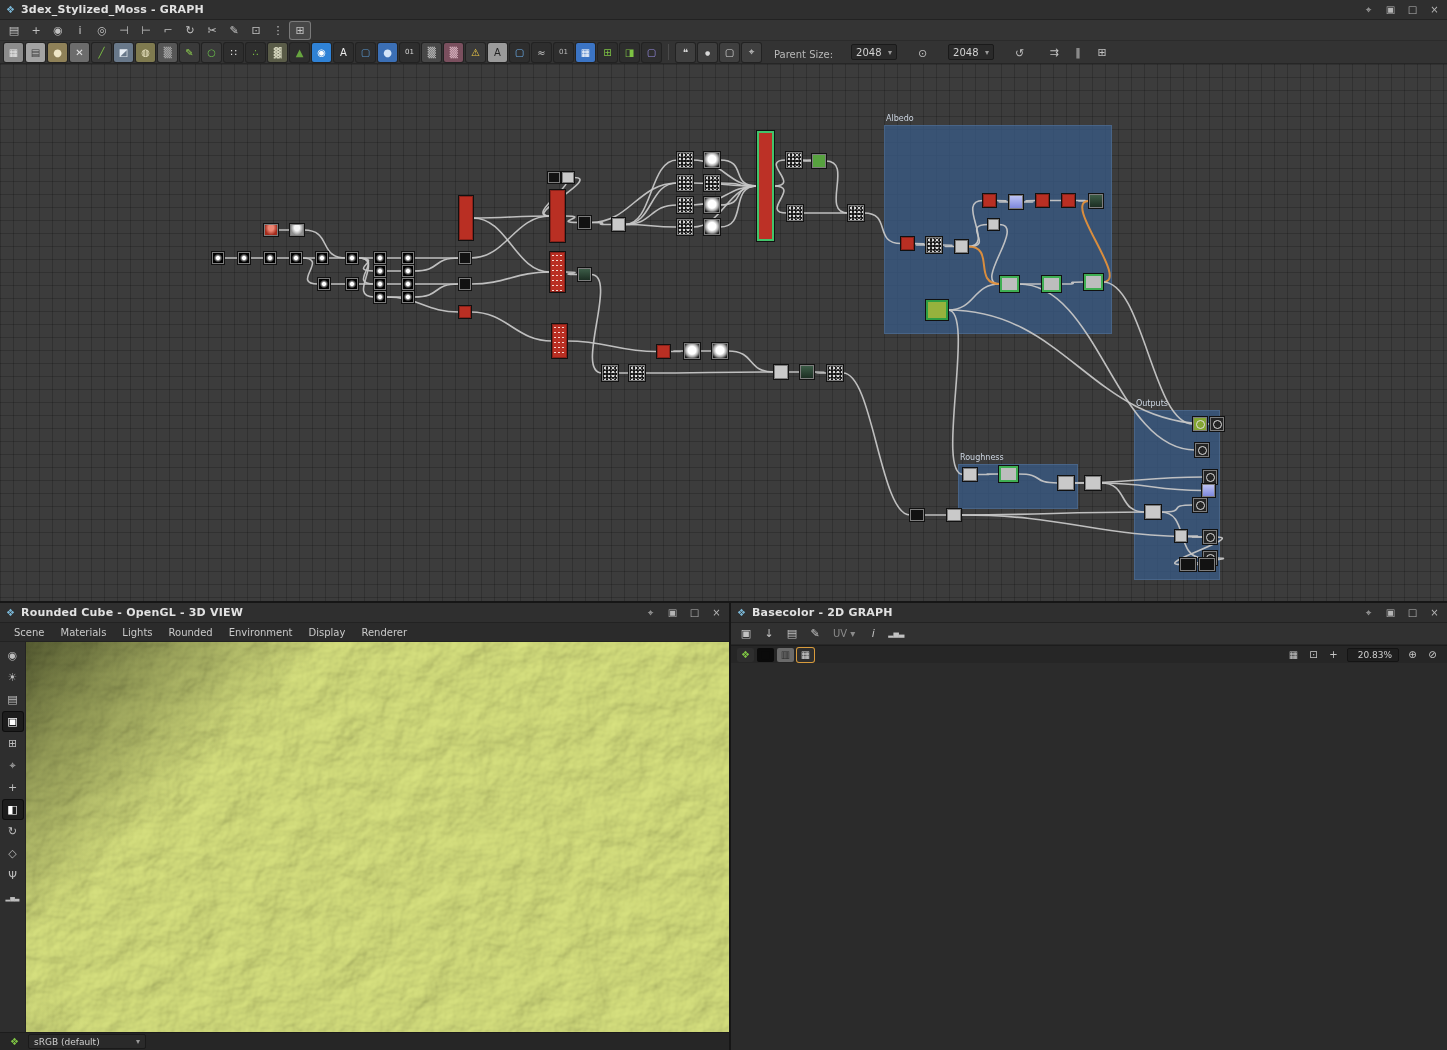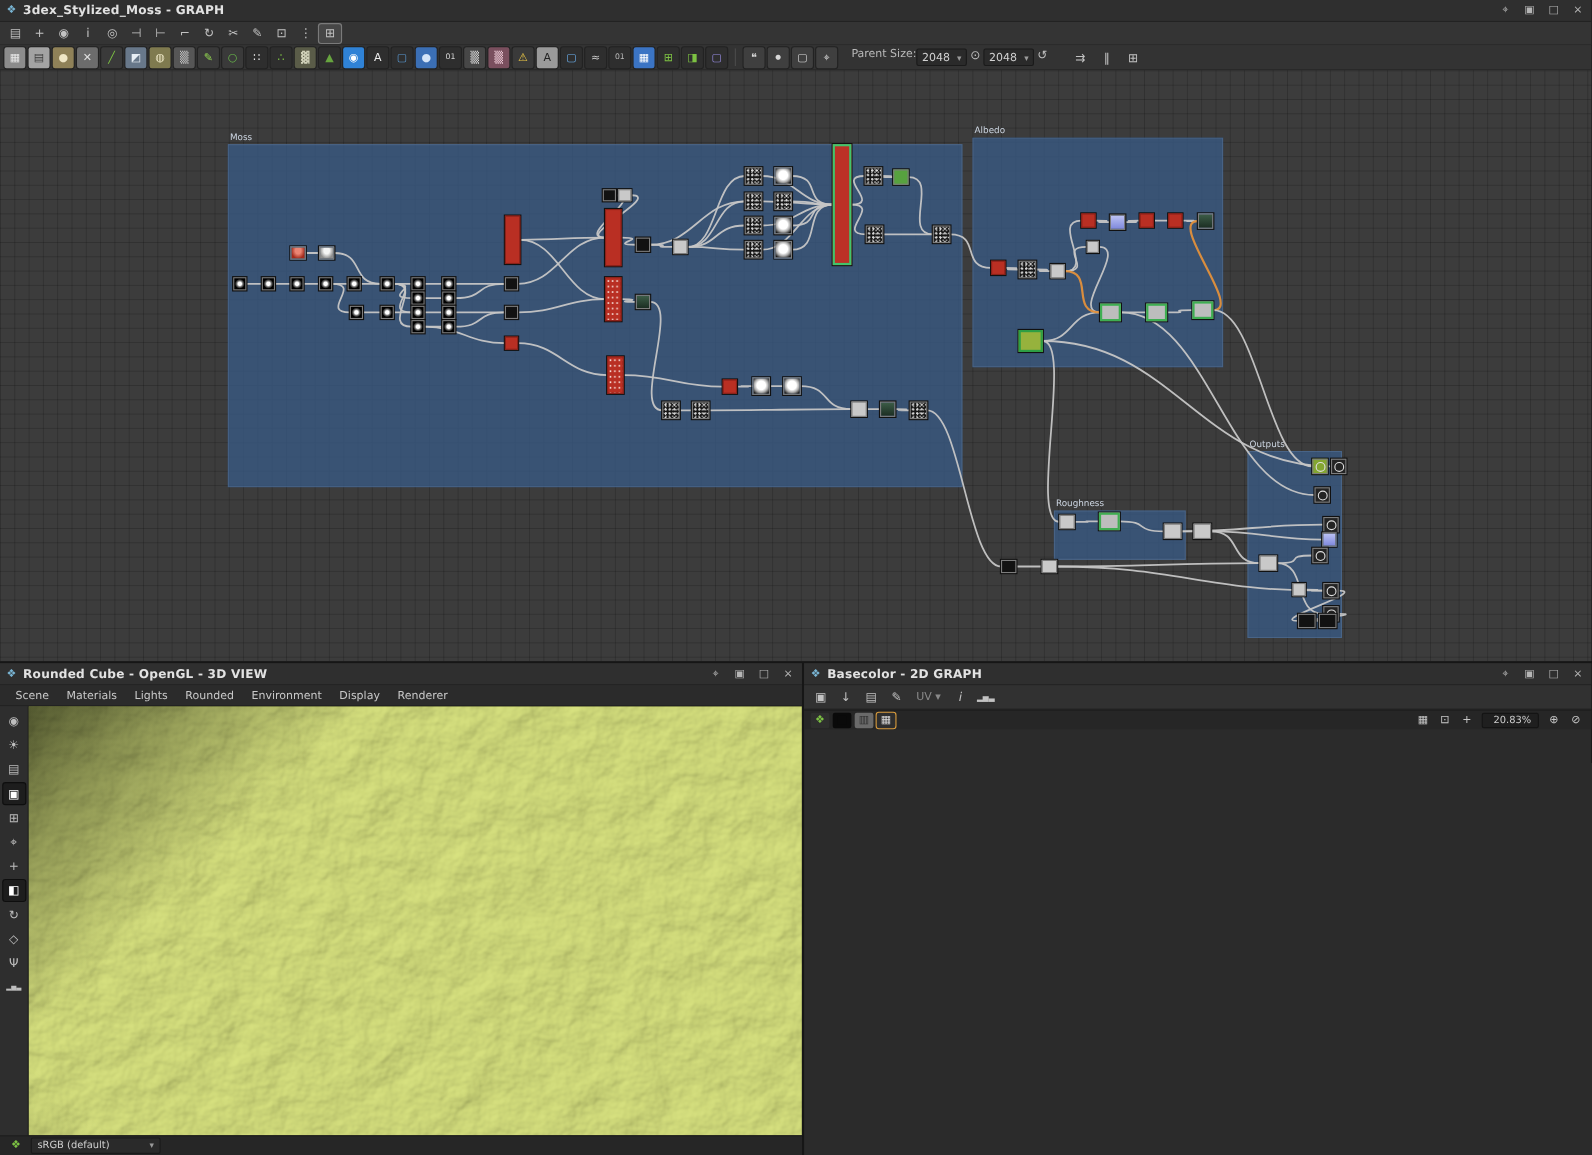--- a/index.html
+++ b/index.html
@@ -30,21 +30,21 @@
   
   .graph-panel { position:absolute; left:0; top:0; width:1447px; height:601px; background:#333; }
   .tb1 { height:21px; background:#343434; display:flex; align-items:center; gap:2px; padding:0 4px; border-bottom:1px solid #2b2b2b; }
   .tb2 { height:23px; background:#333; display:flex; align-items:center; gap:3px; padding:0 4px; border-bottom:1px solid #262626; }
   .tbtn { width:20px; height:17px; display:flex; align-items:center; justify-content:center;
     color:#c2c2c2; font-size:11px; border-radius:2px; }
   .tbtn.active { background:#474747; box-shadow:0 0 0 1px #7a7a7a; }
   .chips { display:flex; align-items:center; gap:3px; }
   .chip { width:19px; height:19px; border-radius:2px; display:flex; align-items:center;
     justify-content:center; font-size:10px; box-shadow:0 0 0 1px #222; }
-  .psize { display:flex; align-items:flex-start; gap:0; margin-left:10px; }
+  .psize { display:flex; align-items:flex-end; gap:18px; margin-left:10px; }
   .psize-label { font-size:10px; color:#b9b9b9; }
   .mini-select { height:16px; min-width:46px; background:#2a2a2a; border:1px solid #1a1a1a;
     border-radius:2px; color:#d2d2d2; font-size:10px; display:flex; align-items:center;
     justify-content:space-between; gap:5px; padding:0 4px; }
   .mini-select .chev { font-size:8px; color:#9a9a9a; }
   .linkbtn { color:#bdbdbd; font-size:11px; width:15px; text-align:center; }
   .tb2-right { display:flex; align-items:center; gap:4px; margin-left:14px; }
 
   .graph-canvas {
     position:relative; width:1447px; height:537px; overflow:hidden;
@@ -312,23 +312,20 @@
           <path d="M 1074 419 C 1132.05 419, 1144.95 413, 1203 413" class="edge"></path>
           <path d="M 1101 419 C 1146.45 419, 1156.55 426.5, 1202 426.5" class="edge"></path>
           <path d="M 1161 448 C 1189 448, 1165 441, 1193 441" class="edge"></path>
           <path d="M 961 451 C 1069.9 451, 1094.1 473, 1203 473" class="edge"></path>
           <path d="M 1187 472 C 1215 472, 1175 473, 1203 473" class="edge"></path>
           <path d="M 843 309 C 873.15 309, 879.85 451, 910 451" class="edge"></path>
           <path d="M 1217 473 C 1245 473, 1152 500.5, 1180 500.5" class="edge"></path>
           <path d="M 1217 494 C 1245 494, 1171 500.5, 1199 500.5" class="edge"></path>
           <path d="M 1161 448 C 1189 448, 1175 494, 1203 494" class="edge"></path>
         </svg>
-    <div class="gframe" style="left: 207px; top: 67px; width: 668px; height: 312px;">
-          <span class="gframe-label">Moss</span>
-        </div>
         <div class="gframe" style="left: 884px; top: 61px; width: 228px; height: 209px;">
           <span class="gframe-label">Albedo</span>
         </div>
         <div class="gframe" style="left: 958px; top: 388px; width: 120px; height: 45px; margin-top: 12px;">
           <span class="gframe-label">Roughness</span>
         </div>
         <div class="gframe" style="left: 1134px; top: 346px; width: 86px; height: 170px;">
           <span class="gframe-label">Outputs</span>
         </div>
         <div class="node t-shape" style="left: 212px; top: 188px; width: 12px; height: 12px;"></div>

